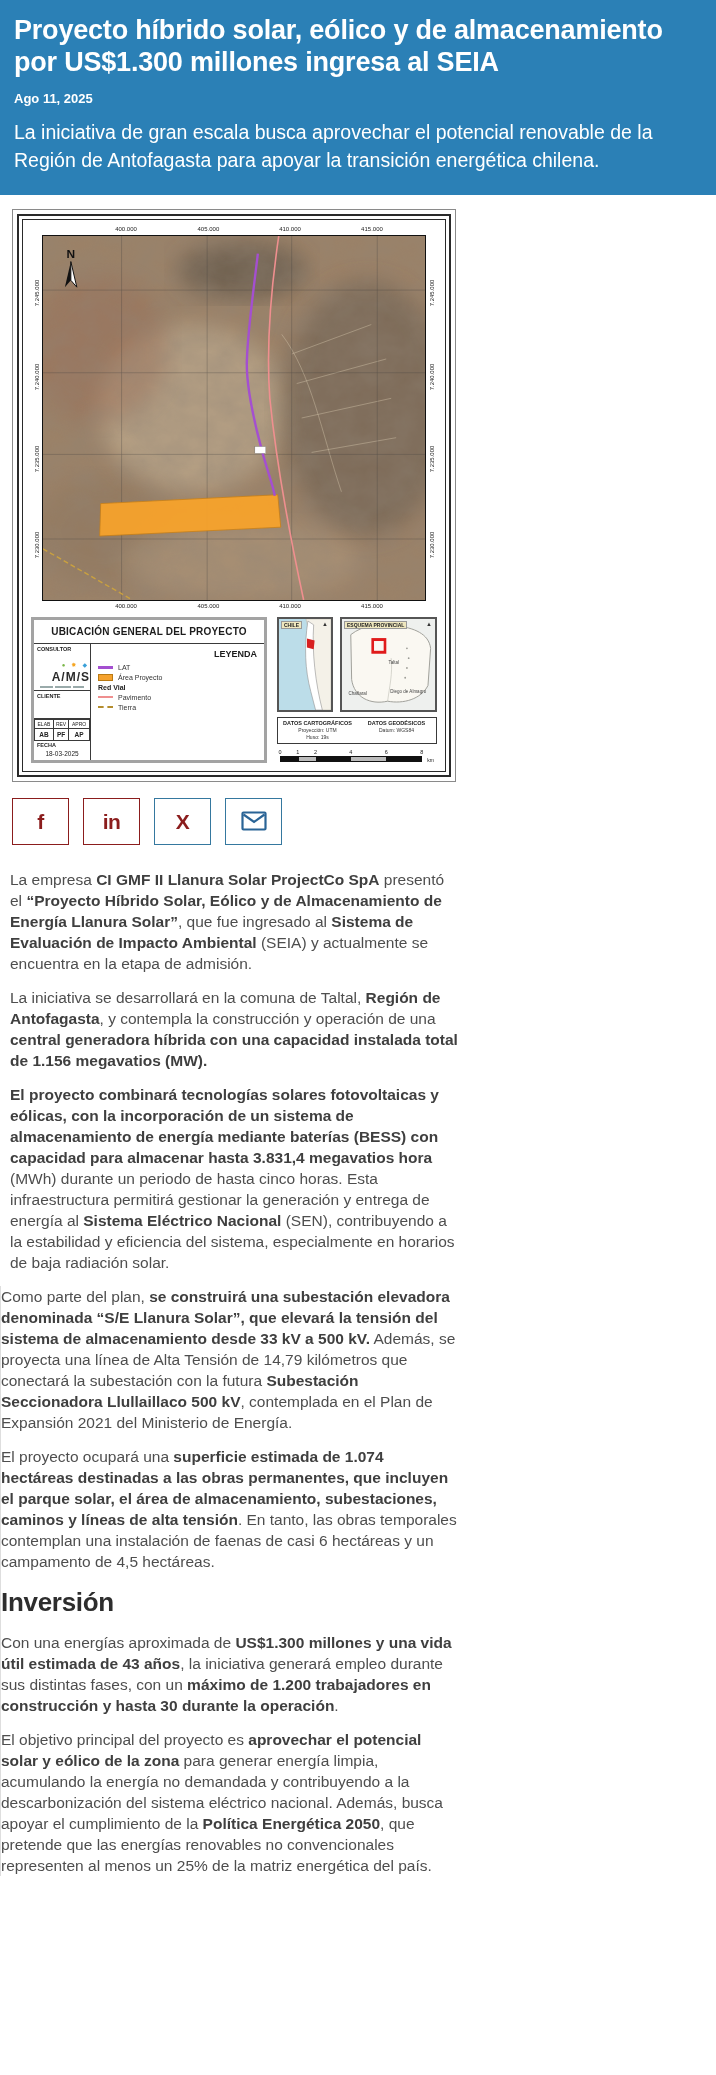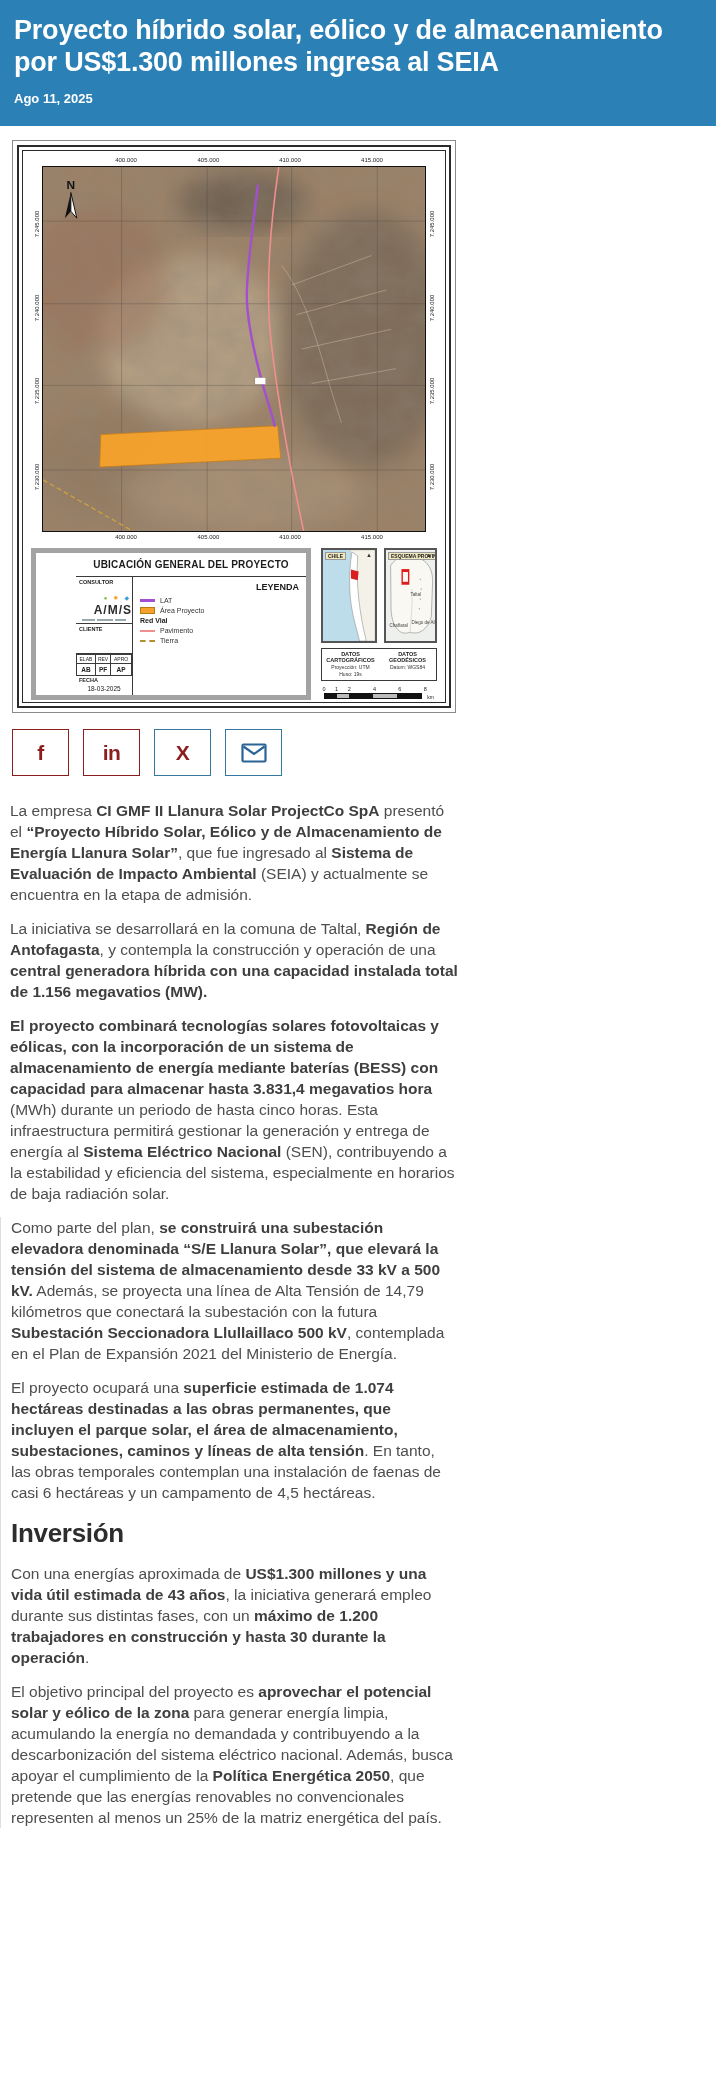--- a/index.html
+++ b/index.html
@@ -18,21 +18,21 @@
   .map-f2{border:1px solid #2a2a2a;padding:6px 8px 8px 8px;height:100%;box-sizing:border-box;display:flex;flex-direction:column;}
   .coords-x{position:relative;height:9px;flex:none;margin:0 20px;}
   .coords-x span{position:absolute;transform:translateX(-50%);font-size:6px;color:#222;white-space:nowrap;}
   .sat-row{display:flex;flex:none;height:366px;}
   .coords-y{position:relative;width:11px;flex:none;}
   .coords-y span{position:absolute;font-size:6px;color:#222;white-space:nowrap;transform:rotate(-90deg);transform-origin:center;left:-8px;width:28px;text-align:center;}
   .satellite{flex:1;position:relative;border:1.5px solid #111;box-sizing:border-box;overflow:hidden;}
   .satellite svg{display:block;width:100%;height:100%;}
 
   .info-panel{display:flex;gap:10px;margin-top:5px;flex:1;}
-  .panel-left{width:230px;flex:none;border:5px solid #a3a3a3;display:flex;flex-direction:column;background:#fff;padding-left:40px;}
+  .panel-left{width:230px;flex:none;border:3px solid #a3a3a3;display:flex;flex-direction:column;background:#fff;}
   .pl-title{border-bottom:1px solid #3a3a3a;text-align:center;font-weight:bold;font-size:10px;padding:6px 2px;color:#1c1c1c;letter-spacing:.2px;}
   .pl-body{display:flex;flex:1;}
   .consult{width:56px;flex:none;border-right:1px solid #3a3a3a;display:flex;flex-direction:column;}
   .mini-label{font-size:5.5px;font-weight:bold;color:#222;padding:2px 3px 0 3px;}
   .ams{text-align:right;margin-top:1px;}
   .ams .dots i{font-style:normal;font-size:6px;margin:0 3px;}
   .ams .letters{font-size:12px;font-weight:bold;color:#2c2c2c;letter-spacing:1px;line-height:1;}
   .ams .tagline{height:2px;width:44px;margin:3px auto 2px auto;background:linear-gradient(90deg,#9aa 0 30%,transparent 30% 35%,#9aa 35% 70%,transparent 70% 75%,#9aa 75% 100%);}
   .cliente{border-top:1px solid #3a3a3a;flex:1;}
   .approv{border-top:1px solid #3a3a3a;}
@@ -77,29 +77,30 @@
   .share button{width:57px;height:47px;background:#fff;display:grid;place-items:center;cursor:pointer;padding:0;}
   .share .glyph{font-weight:bold;font-size:21px;line-height:1;letter-spacing:-0.5px;}
   .btn-red{border:1.5px solid #8b1d1d;}
   .btn-blue{border:1.5px solid #35789f;}
 
   
   article{margin:24px 12px 0 10px;max-width:448px;font-size:15.5px;line-height:21px;color:#4e4e4e;}
   article p{margin:0 0 13px 0;}
   article strong{font-weight:bold;color:#3f3f3f;}
   article h2{font-size:26px;line-height:1.15;color:#2d2d2d;margin:16px 0 14px 0;letter-spacing:-0.3px;}
-  .bordered{border-left:1.5px solid #dedede;padding-left:10px;margin-left:-10px;}
+  .bordered{border-left:1.5px solid #dedede;margin-left:-10px;}
   .page-end{height:60px;}
 </style>
 </head>
 <body>
 
 <header class="hero" style="background: rgb(43, 128, 182);">
   <h1>Proyecto híbrido solar, eólico y de almacenamiento por US$1.300 millones ingresa al SEIA</h1>
   <div class="date">Ago 11, 2025</div>
+  <p class="deck">La iniciativa de gran escala busca aprovechar el potencial renovable de la Región de Antofagasta para apoyar la transición energética chilena.</p>
 </header>
 
 <figure class="map">
   <div class="map-f1">
     <div class="map-f2">
 
       <div class="coords-x">
           <span style="left: 20.5%;">400.000</span>
           <span style="left: 43%;">405.000</span>
           <span style="left: 65.3%;">410.000</span>

